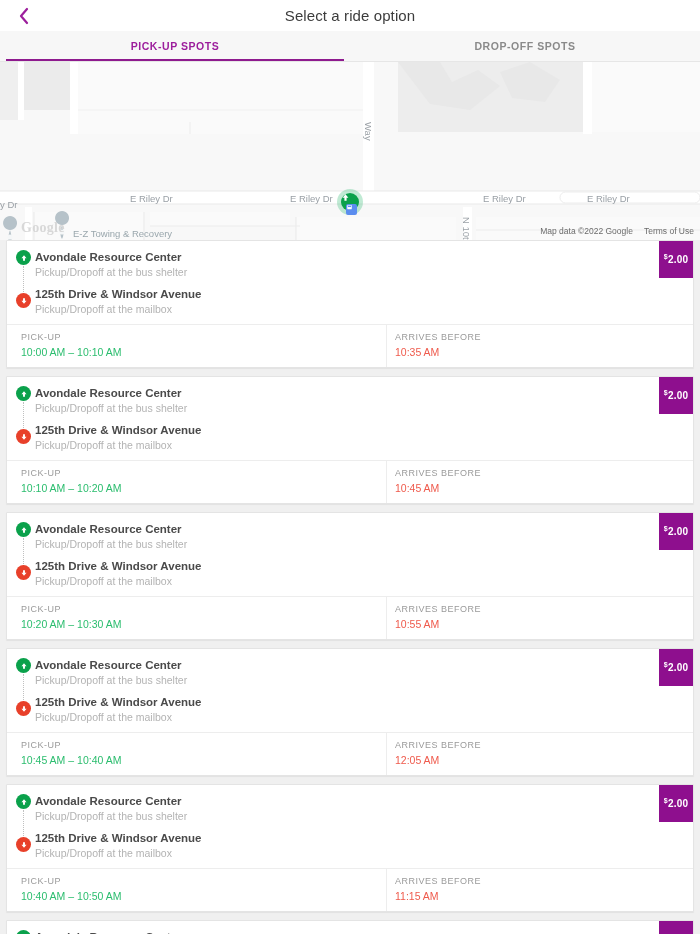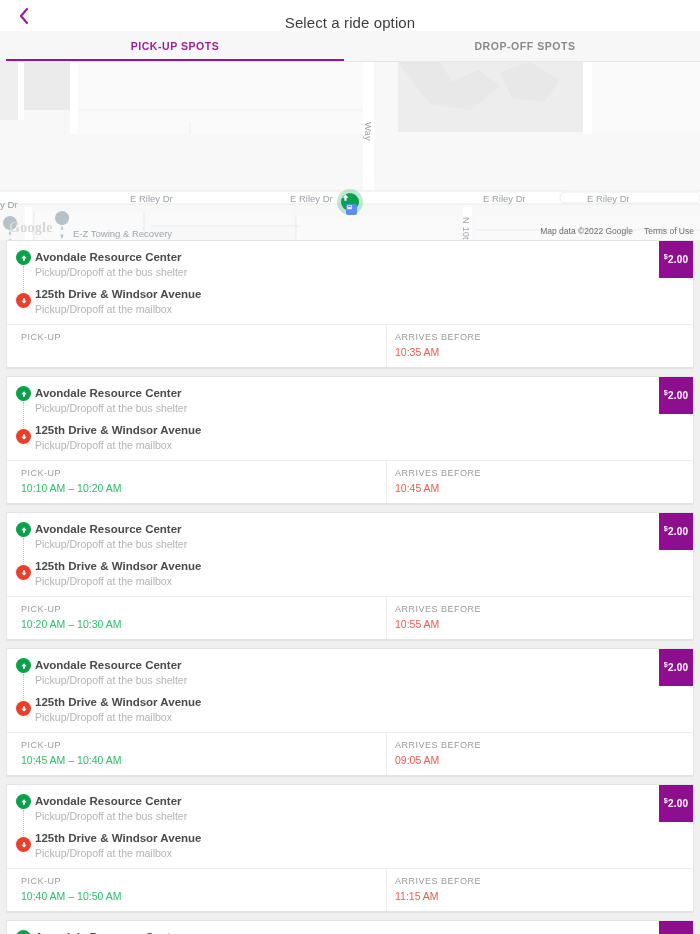--- a/index.html
+++ b/index.html
@@ -7,21 +7,21 @@
     width: 700px; height: 934px;
     font-family: "Liberation Sans", sans-serif;
     background: #f0f0f0;
     overflow: hidden;
   }
   .app { width: 700px; height: 934px; display: flex; flex-direction: column; background:#f0f0f0; }
 
   
   .header {
     height: 31px; min-height:31px; background:#ffffff;
-    display:flex; align-items:flex-end; position:relative;
+    display:flex; align-items:center; position:relative;
   }
   .back-btn {
     position:absolute; left:8px; top:0; height:31px; width:32px;
     display:flex; align-items:center; justify-content:center;
     cursor:pointer;
   }
   .back-btn svg { display:block; }
   .header-title {
     width:100%; text-align:center;
     font-size:15px; color:#3c3c3c; letter-spacing:.1px;
@@ -49,21 +49,21 @@
     background:#f8f8f8;
   }
   .map svg { position:absolute; left:0; top:0; }
   .map-label {
     position:absolute; font-size:9.5px; color:#9aa0a6; white-space:nowrap;
     font-family:"Liberation Sans", sans-serif;
   }
   .map-label.vert { transform:rotate(90deg); transform-origin:left top; }
   .map-label.poi { color:#9aa7ad; font-size:9.5px; }
   .google-wm {
-    position:absolute; left:9px; bottom:4px;
+    position:absolute; left:21px; bottom:4px;
     font-size:14px; font-weight:bold; color:#d8d8d8;
     letter-spacing:.3px; font-family:"Liberation Serif", serif;
   }
   .map-attrib {
     position:absolute; right:6px; bottom:4px;
     font-size:8.5px; color:#6b6b6b; display:flex; gap:11px;
   }
   .map-attrib span { cursor:default; }
   .map-attrib .tos { cursor:pointer; }
   .marker-green {
@@ -258,20 +258,21 @@
           <div class="stop-name">125th Drive &amp; Windsor Avenue</div>
           <div class="stop-sub last">Pickup/Dropoff at the mailbox</div>
         </div>
       </div>
       <div class="price">
         <span><sup>$</sup><span>2.00</span></span>
       </div>
       <div class="card-bottom">
         <div class="col pickup">
           <div class="col-label">PICK-UP</div>
+          <div class="col-value green">10:00 AM – 10:10 AM</div>
         </div>
         <div class="col arrive">
           <div class="col-label">ARRIVES BEFORE</div>
           <div class="col-value red">10:35 AM</div>
         </div>
       </div>
     </div>
 
     <div class="card">
       <div class="card-top">
@@ -372,21 +373,21 @@
       <div class="price">
         <span><sup>$</sup><span>2.00</span></span>
       </div>
       <div class="card-bottom">
         <div class="col pickup">
           <div class="col-label">PICK-UP</div>
           <div class="col-value green">10:45 AM – 10:40 AM</div>
         </div>
         <div class="col arrive">
           <div class="col-label">ARRIVES BEFORE</div>
-          <div class="col-value red">09:05 AM</div>
+          <div class="col-value red">12:05 AM</div>
         </div>
       </div>
     </div>
 
     <div class="card">
       <div class="card-top">
         <div class="rail">
           <div class="dot up">
             <svg width="8" height="8" viewBox="0 0 10 10">
                 <path d="M5,1.6 L8.2,5.4 L6.2,5.4 L6.2,8.4 L3.8,8.4 L3.8,5.4 L1.8,5.4 Z" fill="#ffffff"></path>

